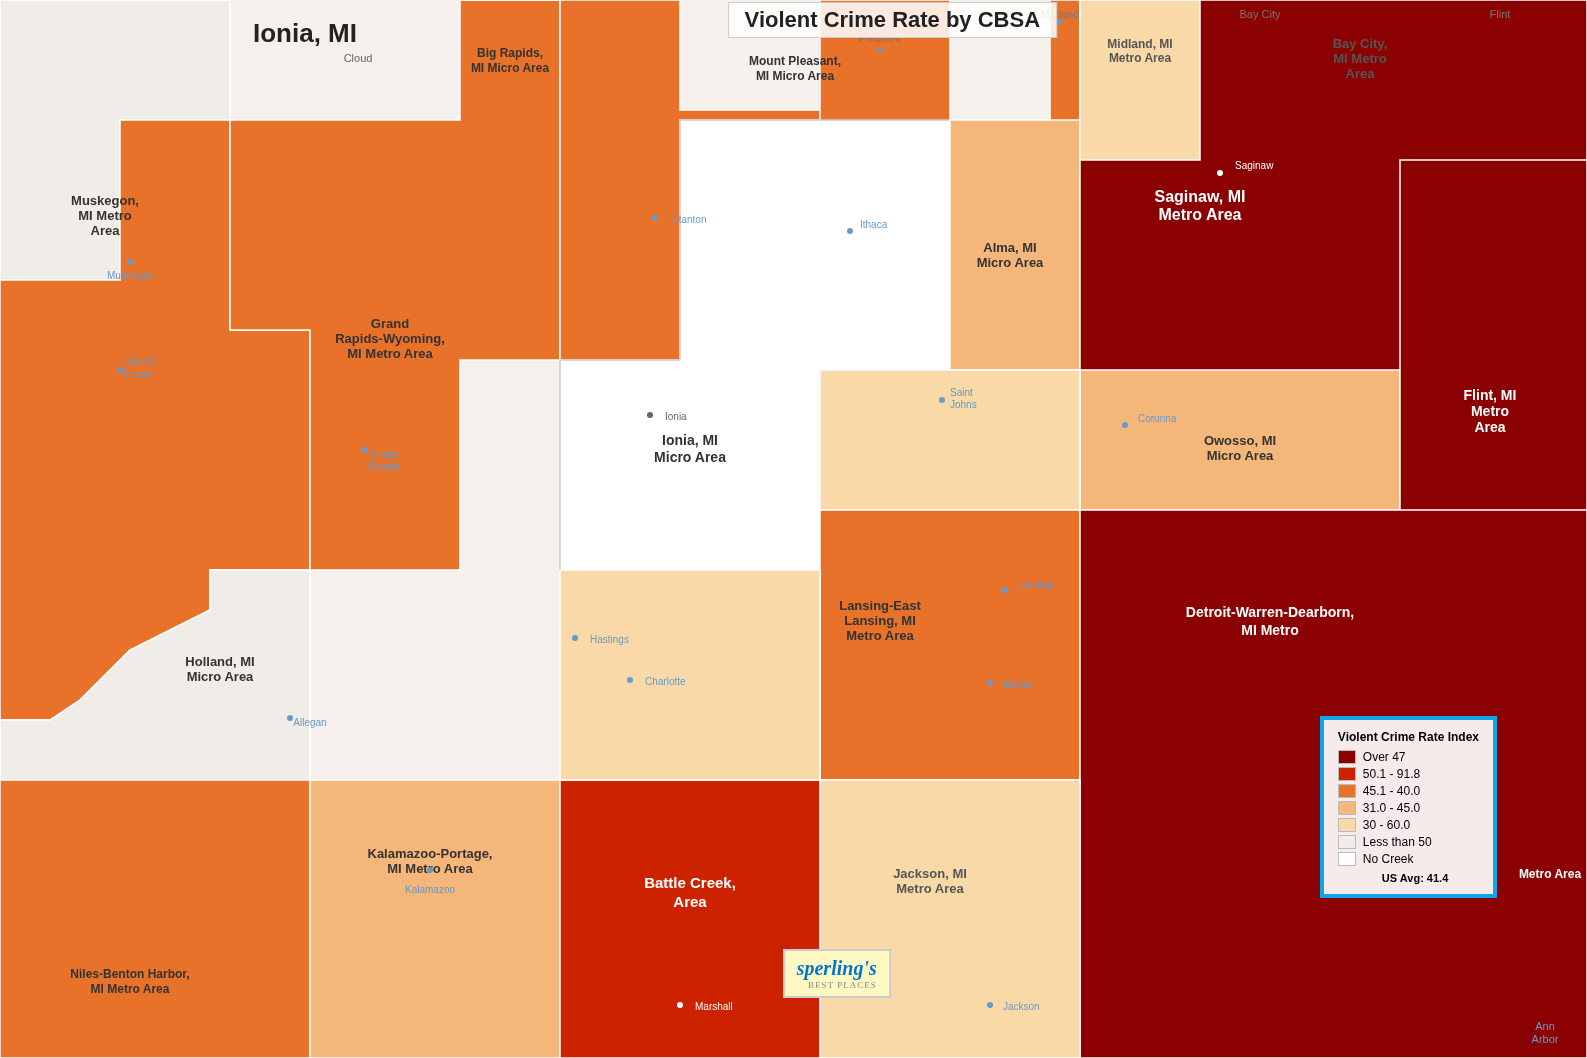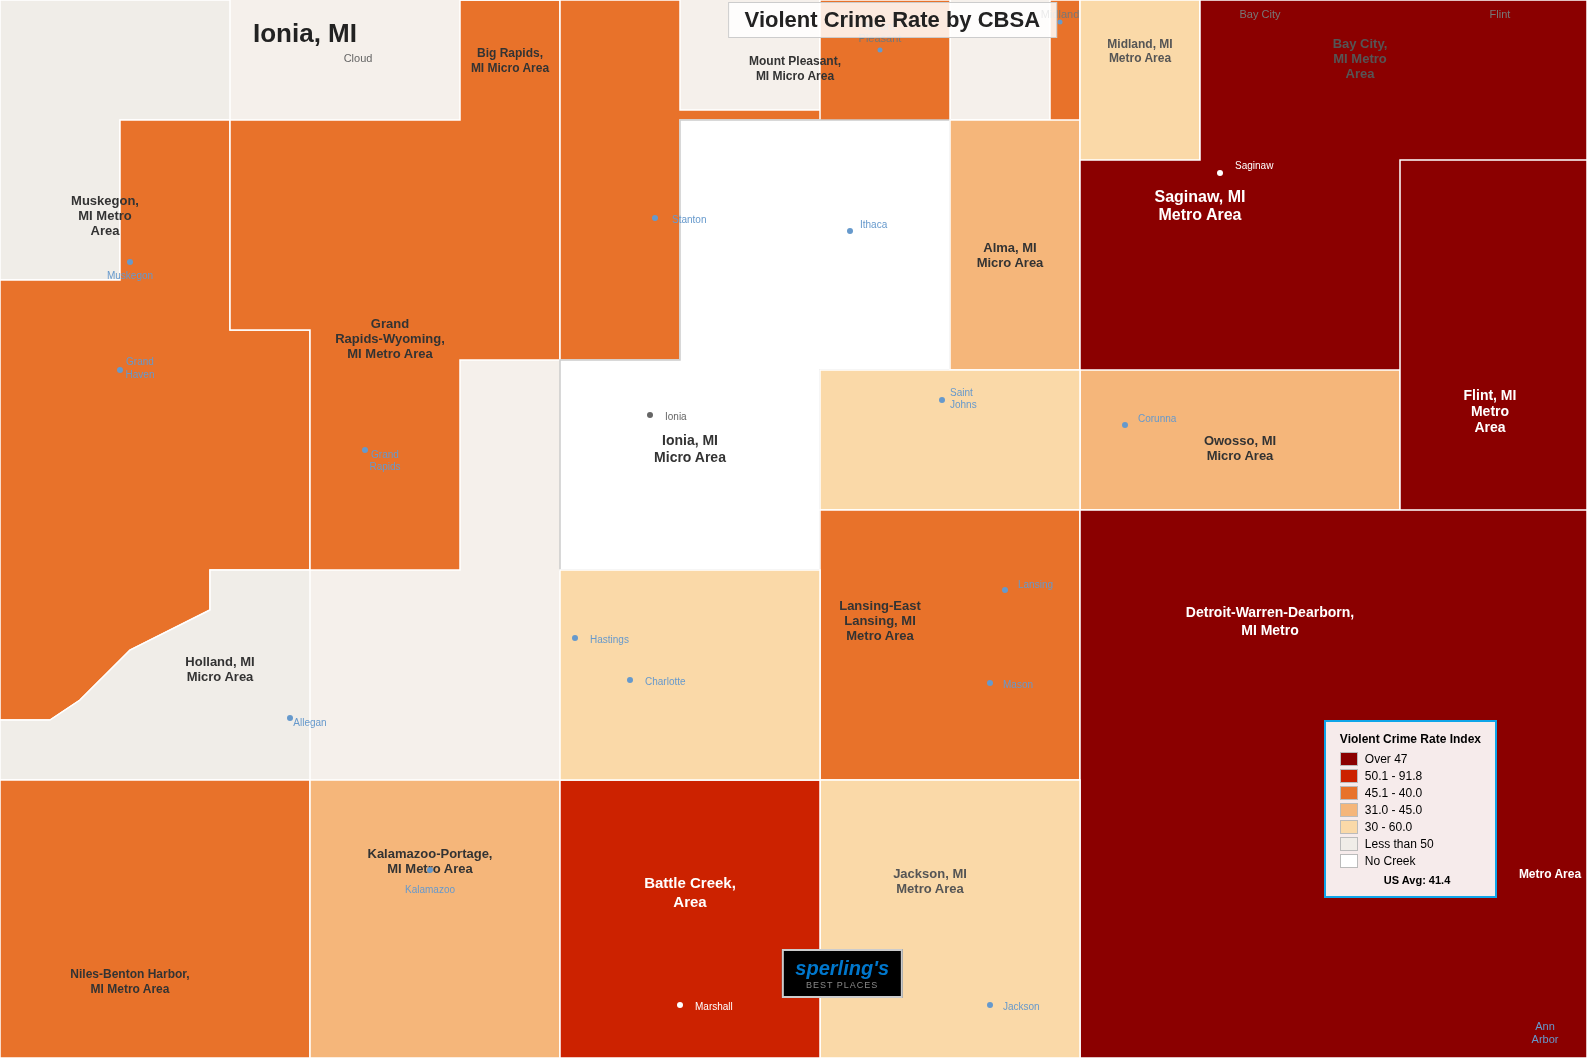--- a/index.html
+++ b/index.html
@@ -40,21 +40,21 @@
       border: 1px solid #ccc;
       z-index: 10;
     }
 
     
     .legend {
       position: absolute;
       bottom: 160px;
       right: 90px;
       background: rgba(255,255,255,0.92);
-      border: 2px solid #0ea5e9;
+      border: 4px solid #0ea5e9;
       padding: 10px 14px;
       font-size: 12px;
       z-index: 20;
     }
     .legend-title {
       font-weight: bold;
       margin-bottom: 6px;
       font-size: 12px;
     }
     .legend-item {
@@ -75,39 +75,41 @@
       font-weight: bold;
       margin-left: 44px;
     }
 
     
     .sperlings-logo {
       position: absolute;
       bottom: 60px;
       left: 50%;
       transform: translateX(-10%);
-      background: #000000;
+      background: #fef9c3;
       border: 2px solid #ccc;
       padding: 6px 12px;
       text-align: center;
       z-index: 20;
       font-size: 11px;
       color: #333;
+      font-family: Liberation Serif, serif;
     }
     .sperlings-logo .brand {
       font-size: 20px;
       font-weight: bold;
       color: #0077cc;
       font-style: italic;
     }
     .sperlings-logo .sub {
       font-size: 9px;
       color: #888;
       letter-spacing: 1px;
       text-transform: uppercase;
+      text-align: right;
     }
   </style>
 </head>
 <body>
 
 <div id="map-container">
   <svg id="map" viewBox="0 0 1587 1058" xmlns="http://www.w3.org/2000/svg">
 
     <rect width="1587" height="1058" fill="#f5f0eb"></rect>
 

